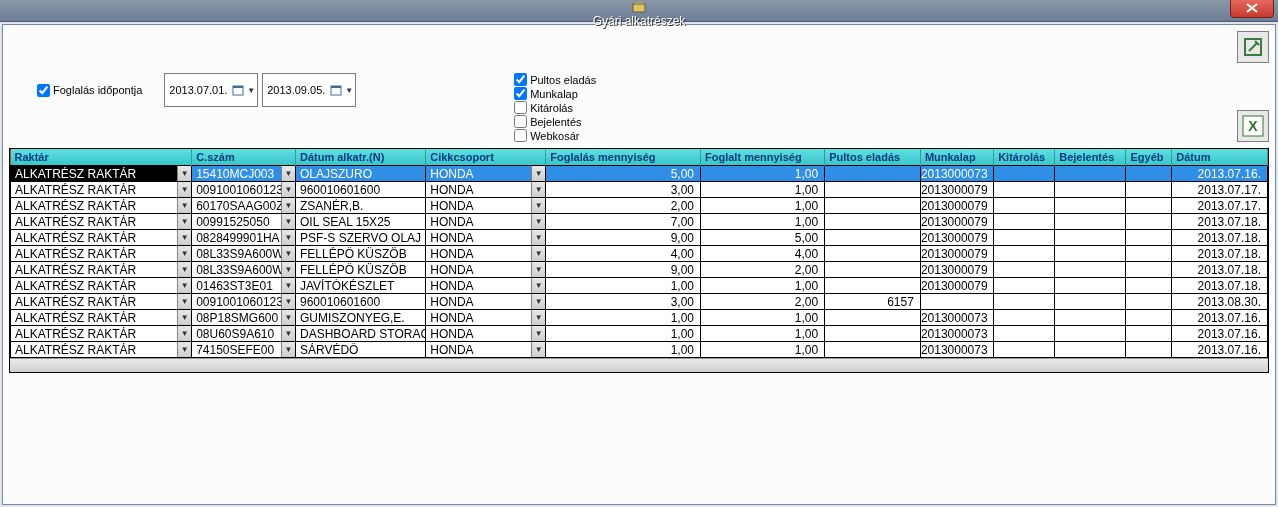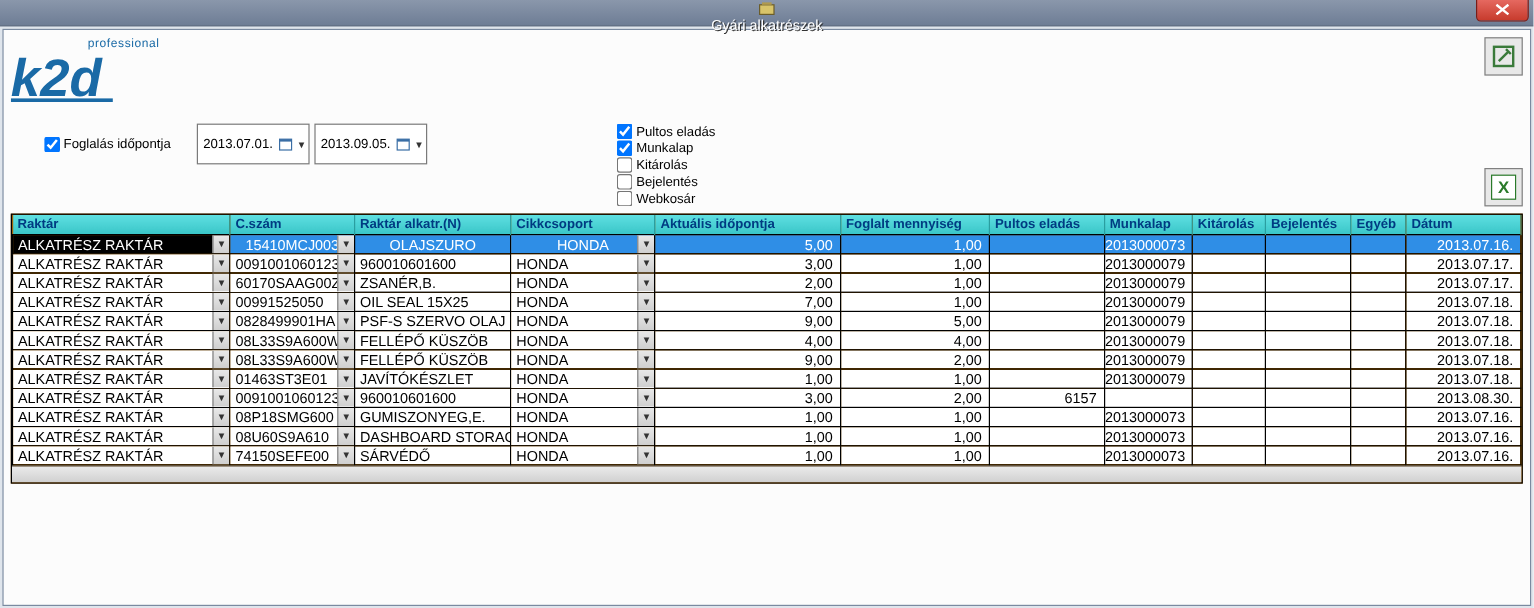--- a/index.html
+++ b/index.html
@@ -51,21 +51,21 @@
   table.grid col.egyeb    { width:45px; }
   table.grid col.datum    { width:94px; }
 
   table.grid th { background:linear-gradient(#5fe0e2,#3ac6c8); color:#003b82; font-weight:bold; text-align:left; padding:2px 4px; border-right:1px solid #2a9ea0; height:16px; font-size:11px; overflow:hidden; white-space:nowrap; }
   table.grid td { border:1px solid #000; padding:0; height:16px; font-size:12px; overflow:hidden; white-space:nowrap; background:#fff; }
   table.grid td.ddcell { padding:0; position:relative; }
   table.grid td .celltext { padding:0 4px; display:block; overflow:hidden; white-space:nowrap; }
   .ddhandle { position:absolute; right:0; top:0; bottom:0; width:14px; background:linear-gradient(#e8e8e8,#cfcfcf); border-left:1px solid #808080; display:flex; align-items:center; justify-content:center; font-size:8px; color:#333; cursor:pointer; }
   table.grid td.num { text-align:right; padding-right:6px; }
   table.grid td.sel { background:#2f8ee6; }
-  table.grid td.sel .celltext { color:#fff;text-align:center; }
+  table.grid td.sel .celltext { color:#fff; }
   table.grid td.selblack { background:#000; }
   table.grid td.selblack .celltext { color:#fff; }
   table.grid tr.selrow td.num, table.grid tr.selrow td.plain { background:#2f8ee6; color:#fff; }
 
   .scrollbar { height:14px; background:linear-gradient(#eaeaea,#d0d0d0); border-top:1px solid #999; }
 </style>
 </head>
 <body>
 
 <div class="titlebar">
@@ -79,27 +79,20 @@
   <div class="closebtn">
     <svg width="12" height="10" viewBox="0 0 12 10">
         <path d="M1 1 L11 9 M11 1 L1 9" stroke="#fff" stroke-width="2"></path>
       </svg>
   </div>
 </div>
 
 <div class="window-body">
 
   <div class="logo-row">
-    <div class="logo">
-      <span class="subtext">professional</span>
-      <svg width="120" height="46" viewBox="0 0 120 46">
-        <text x="0" y="38" font-family="Arial" font-size="44" font-style="italic" font-weight="bold" fill="#1a6aa6">k2d</text>
-        <rect x="0" y="40" width="85" height="3" fill="#1a6aa6"></rect>
-      </svg>
-    </div>
     <div class="corner-btn" title="Szerkesztés">
       <svg width="20" height="20" viewBox="0 0 20 20">
           <rect x="2" y="2" width="16" height="16" fill="none" stroke="#3a7a3a" stroke-width="2"></rect>
           <path d="M6 14 L14 6" stroke="#3a7a3a" stroke-width="2"></path>
           <path d="M12 4 L16 8" stroke="#3a7a3a" stroke-width="2"></path>
         </svg>
     </div>
   </div>
 
   <div class="filters-row">
@@ -175,23 +168,23 @@
           <col class="munka">
         <col class="kitar">
           <col class="bejel">
           <col class="egyeb">
           <col class="datum">
       </colgroup>
       <thead>
         <tr>
           <th>Raktár</th>
           <th>C.szám</th>
-          <th>Raktár alkatr.(N)</th>
+          <th>Dátum alkatr.(N)</th>
           <th>Cikkcsoport</th>
-          <th>Aktuális időpontja</th>
+          <th>Foglalás mennyiség</th>
           <th>Foglalt mennyiség</th>
           <th>Pultos eladás</th>
           <th>Munkalap</th>
           <th>Kitárolás</th>
           <th>Bejelentés</th>
           <th>Egyéb</th>
           <th>Dátum</th>
         </tr>
       </thead>
       <tbody id="grid-body">

